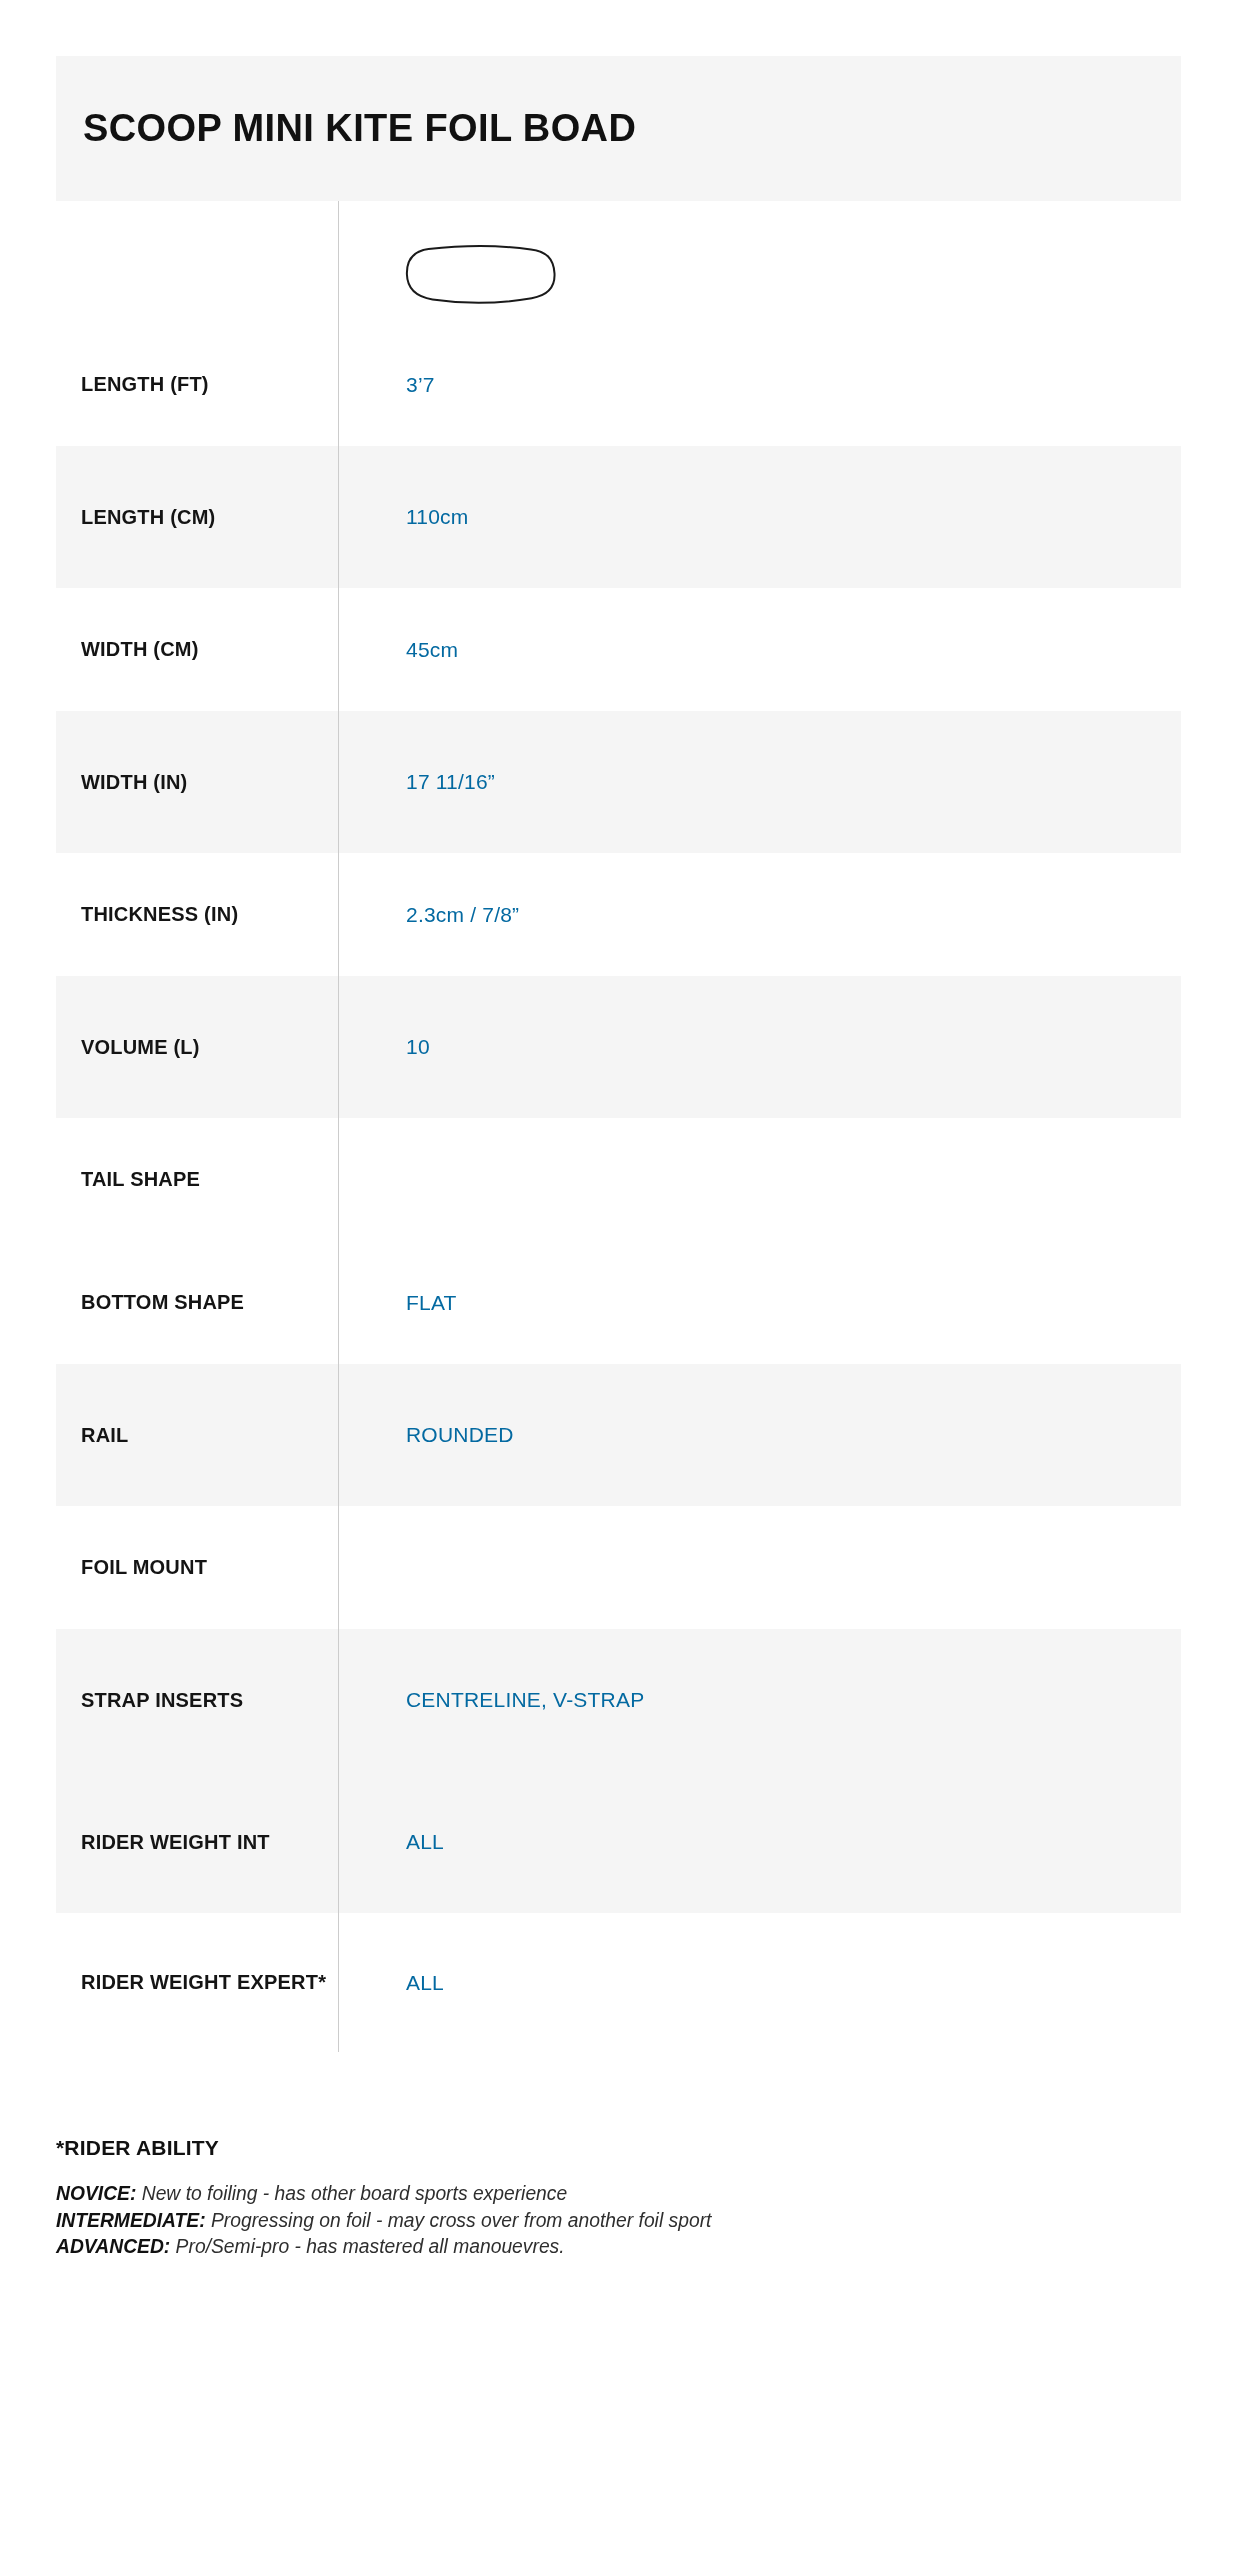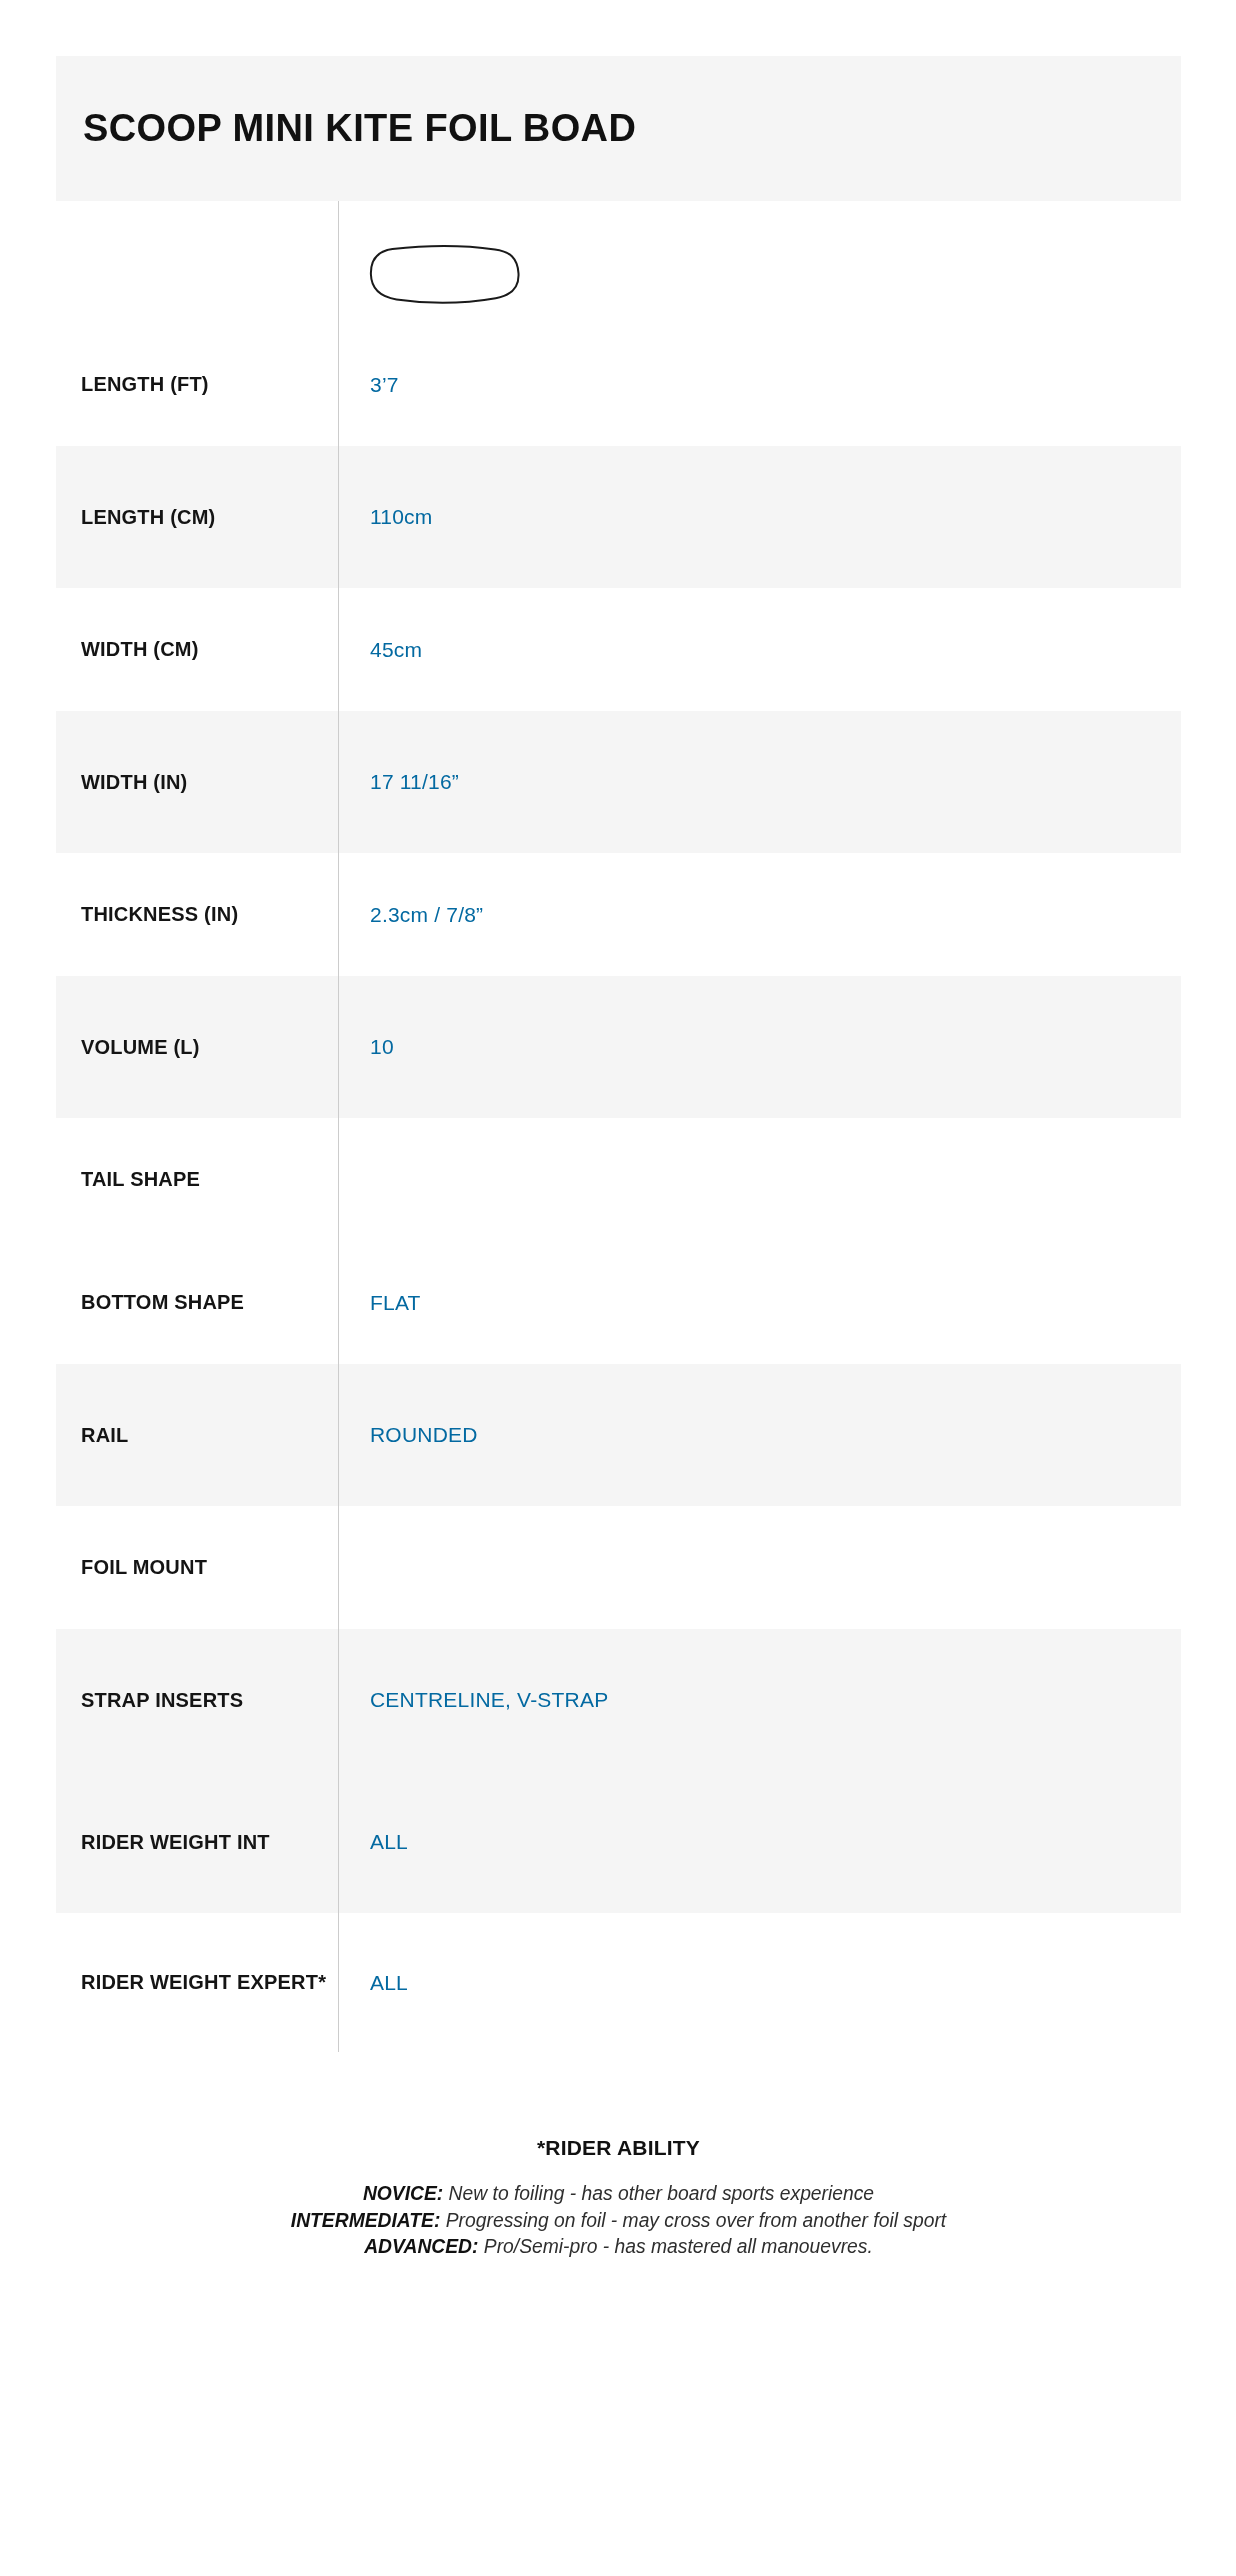--- a/index.html
+++ b/index.html
@@ -1,33 +1,33 @@
 <!DOCTYPE html>
 <html style="font-size:13px"><head>
 <meta charset="utf-8">
 <style>
   html,body{margin:0;padding:0;}
   body{
     width:1236px;height:2576px;position:relative;background:#ffffff;
     font-family:"Liberation Sans", sans-serif;color:#141414;overflow:hidden;
   }
-  .page{position:absolute;left:56px;top:56px;width:1125px;text-align:center;}
+  .page{position:absolute;left:56px;top:56px;width:1125px;}
 
   
   .hdr{
     height:145px;background:#f5f5f5;display:flex;align-items:center;
     padding-left:27px;box-sizing:border-box;
   }
   .hdr h1{
     margin:0;font-size:38px;font-weight:700;color:#111111;letter-spacing:0.4px;
   }
 
   
   .tbl{width:100%;}
-  .row{display:flex;height:123px;}
+  .row{display:flex;height:123px;gap:36px;}
   .row.gray{height:142px;background:#f5f5f5;}
   .row.last{height:139px;}
   .row.board-row{height:122px;background:#ffffff;}
   .cell-label{
     width:283px;box-sizing:border-box;border-right:1.6px solid #cccccc;
     display:flex;align-items:center;padding-left:25px;
     font-weight:700;font-size:20px;letter-spacing:0.2px;color:#141414;
   }
   .cell-value{
     flex:1;display:flex;align-items:center;padding-left:31px;

